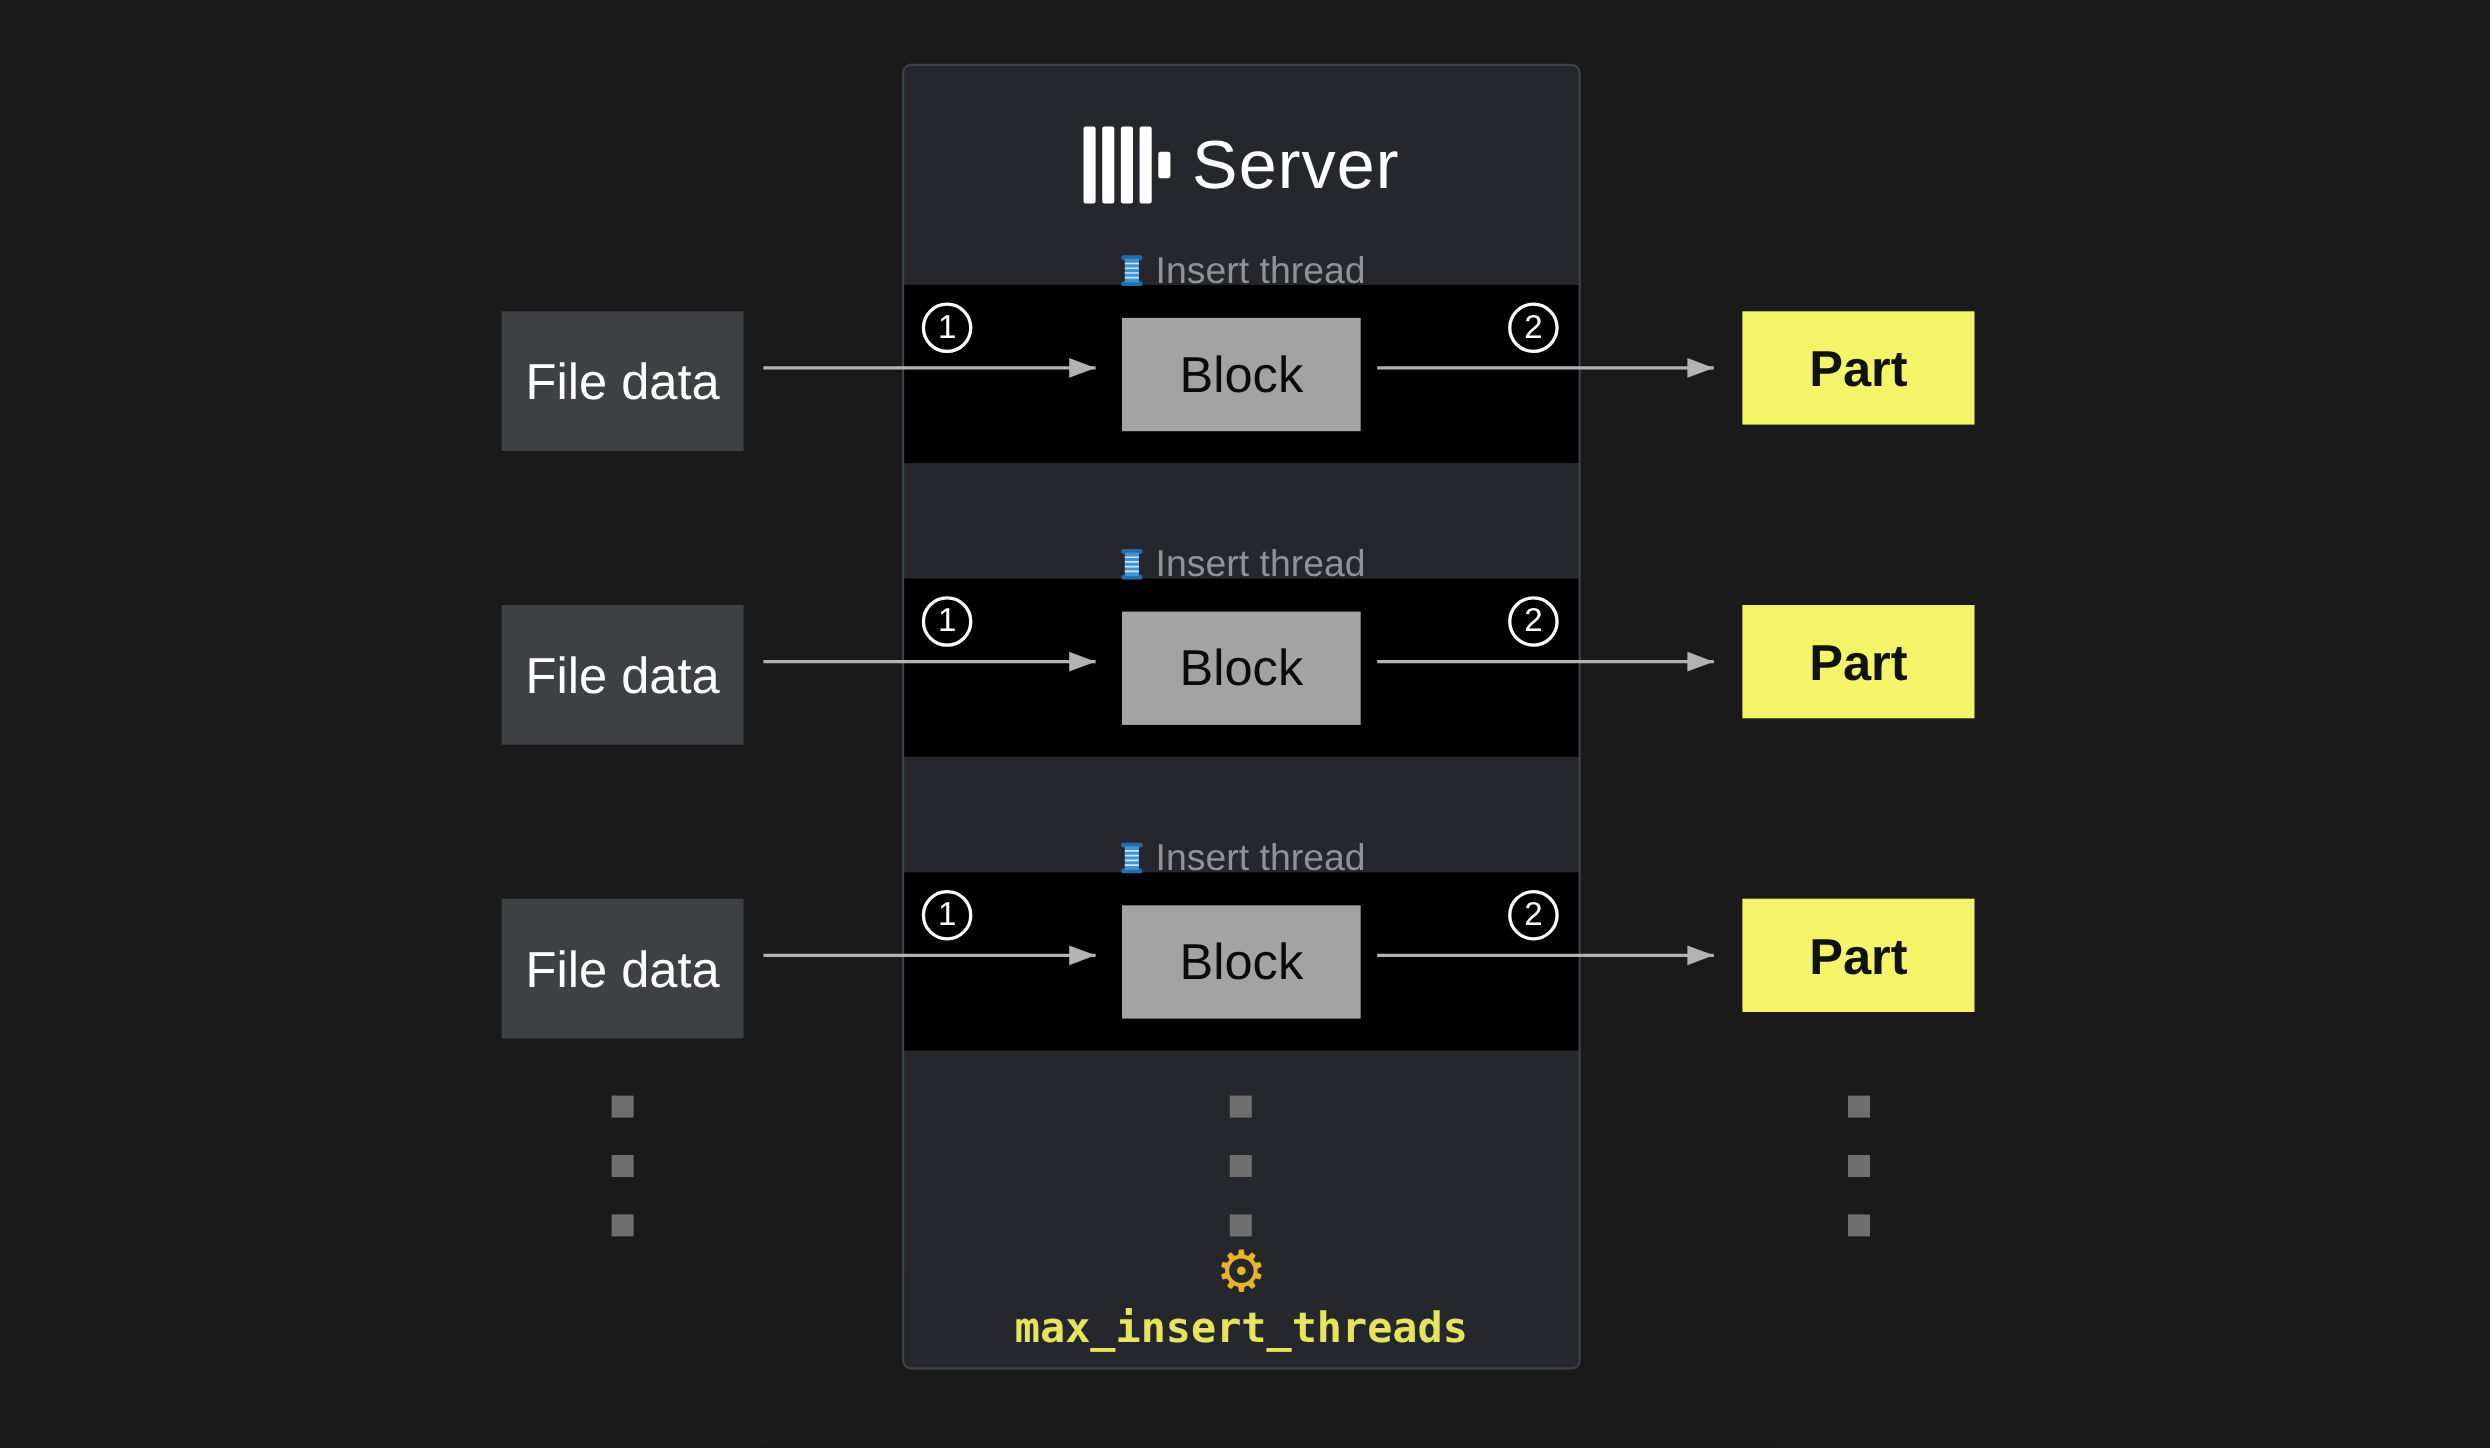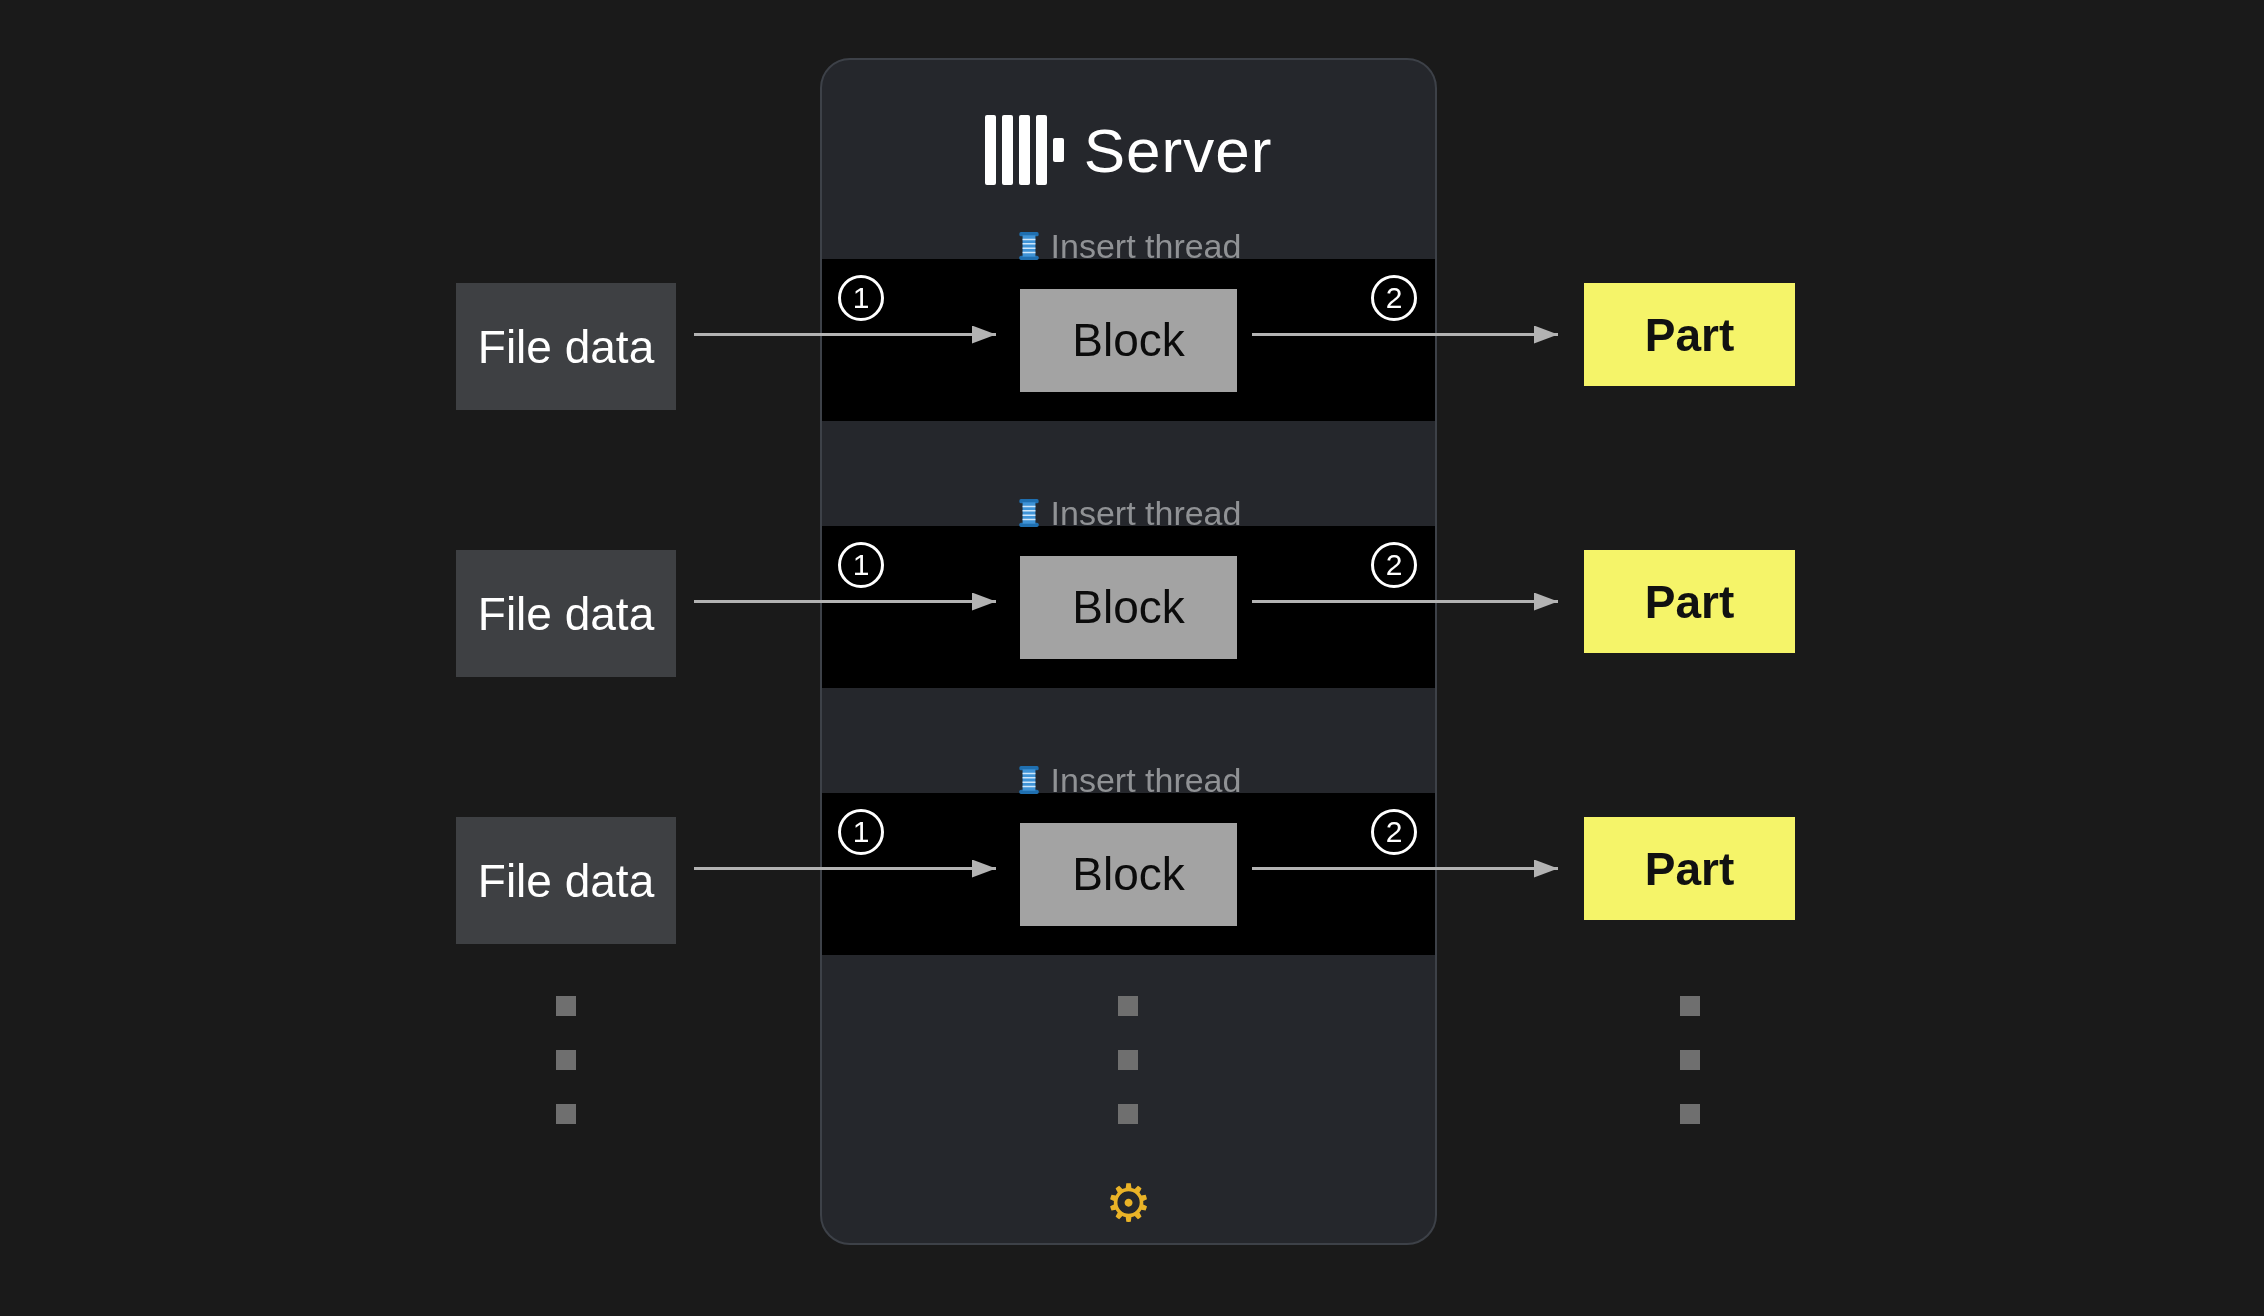--- a/index.html
+++ b/index.html
@@ -4,21 +4,21 @@
 <style>
   html,body { margin:0; padding:0; background:#1a1a1a; }
   .canvas {
     position:relative; width:2264px; height:1316px; background:#1a1a1a;
     font-family:"Liberation Sans", sans-serif; overflow:hidden;
   }
 
   
   .server {
     position:absolute; left:820px; top:58px; width:617px; height:1187px;
-    background:#25272c; border:2px solid #3d4148; border-radius:30px;
+    background:#25272c; border:2px solid #3d4148; border-radius:8px;
     box-sizing:border-box;
   }
   .server-header {
     position:absolute; left:0; right:0; top:0; height:180px;
     display:flex; align-items:center; justify-content:center; gap:20px;
   }
   .logo { display:flex; align-items:center; gap:6px; height:70px; }
   .logo .bar { width:11px; height:70px; background:#ffffff; border-radius:2px; }
   .logo .bar.short { height:24px; }
   .server-title { color:#ffffff; font-size:62px; font-weight:500; letter-spacing:1px; }
@@ -137,20 +137,21 @@
         <rect x="3" y="1" width="18" height="4" rx="1.5" fill="#1f6fb0"></rect>
         <rect x="3" y="23" width="18" height="4" rx="1.5" fill="#1f6fb0"></rect>
         <rect x="6" y="4" width="12" height="20" fill="#3f93d6"></rect>
         <path d="M6 8h12 M6 12h12 M6 16h12 M6 20h12" stroke="#cfe7fb" stroke-width="1.4"></path>
       </svg>
       <span>Insert thread</span>
     </div>
 
     <div class="server-setting">
       <span class="gear-glyph">⚙</span>
+      <span class="setting-text">max_insert_threads</span>
     </div>
   </div>
 
   <div class="file-box row-y1">File data</div>
   <div class="file-box row-y2">File data</div>
   <div class="file-box row-y3">File data</div>
 
   <div class="part-box row-y1">Part</div>
   <div class="part-box row-y2">Part</div>
   <div class="part-box row-y3">Part</div>

